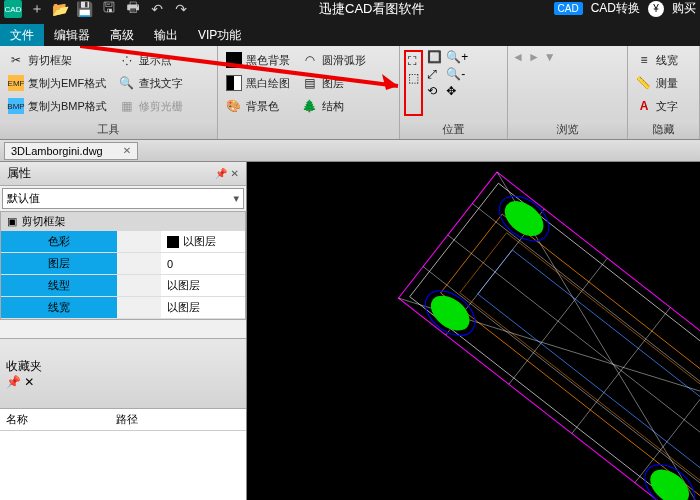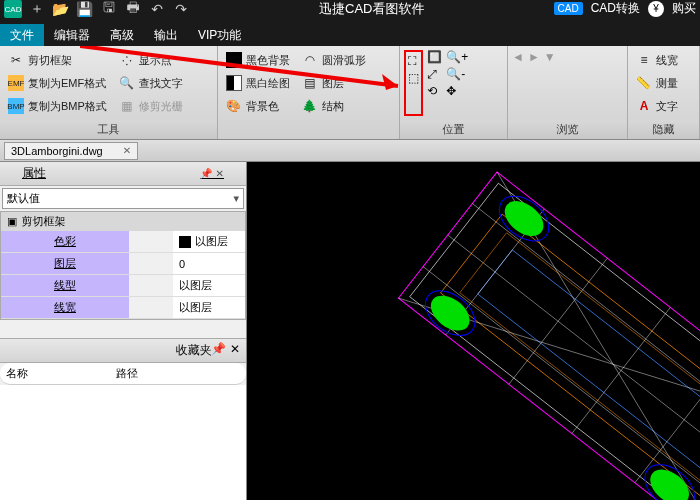--- a/index.html
+++ b/index.html
@@ -29,32 +29,32 @@
 .btn.disabled { color: #999; }
 
 .arrow-svg { position: absolute; top: 0; left: 80px; pointer-events: none; }
 
 .tabbar { height: 22px; background: linear-gradient(#e0e0e0,#ccc); display: flex; align-items: center; padding-left: 4px; border-bottom: 1px solid #888; }
 .doctab { background: #f0f0f0; border: 1px solid #999; padding: 2px 6px; font-size: 11px; display: flex; align-items: center; gap: 20px; }
 .doctab .x { color: #666; font-size: 10px; }
 
 .main { display: flex; height: 338px; }
 .sidepanel { width: 247px; background: #f0f0f0; border-right: 1px solid #888; display: flex; flex-direction: column; }
-.panel-header { background: linear-gradient(#e8e8e8,#d4d4d4); padding: 3px 22px; font-size: 12px; border-bottom: 1px solid #aaa; display: flex; justify-content: space-between; align-items: center; text-decoration: underline; }
+.panel-header { background: linear-gradient(#e8e8e8,#d4d4d4); padding: 3px 7px; font-size: 12px; border-bottom: 1px solid #aaa; display: flex; justify-content: space-between; align-items: center; }
 .panel-header .pin { font-size: 10px; color: #555; }
 .combo { margin: 2px; border: 1px solid #999; background: #fff; padding: 2px 4px; font-size: 11px; display: flex; justify-content: space-between; align-items: center; }
 .combo::after { content: "▾"; color: #555; }
 .section-head { background: #d8d8d8; padding: 2px 6px; font-size: 11px; display: flex; align-items: center; gap: 4px; }
 .props { border: 1px solid #aaa; margin: 0; }
 .prow { display: flex; font-size: 11px; border-bottom: 1px solid #ddd; }
-.prow .k { width: 128px; padding: 3px 6px; background: #c4b5fd; text-align: center; text-decoration: underline; }
+.prow .k { width: 116px; padding: 3px 6px; background: #0ea5e9; text-align: center; }
 .prow .v { flex: 1; padding: 3px 6px; background: #fff; display: flex; align-items: center; gap: 4px; margin-left: 44px; }
 .swatch { width: 12px; height: 12px; background: #000; display: inline-block; }
-.fav-header { background: linear-gradient(#e8e8e8,#d4d4d4); padding: 3px 6px; font-size: 12px; border-top: 1px solid #aaa; border-bottom: 1px solid #aaa; display:flex; justify-content:flex-end; }
-.fav-cols { display: flex; background: #fff; border-bottom: 1px solid #ccc; font-size: 11px; border-radius: 10px; }
+.fav-header { background: linear-gradient(#e8e8e8,#d4d4d4); padding: 19px 6px; font-size: 12px; border-top: 1px solid #aaa; border-bottom: 1px solid #aaa; display:flex; justify-content:space-between;flex-direction:column; }
+.fav-cols { display: flex; background: #fff; border-bottom: 1px solid #ccc; font-size: 11px; }
 .fav-cols div { padding: 3px 6px; }
 .fav-body { flex: 1; background: #fff; }
 
 .viewport { flex: 1; background: #000; position: relative; overflow: hidden; }
 </style>
 </head>
 <body>
 
 <div class="titlebar">
   <div class="t-icon">CAD</div>

